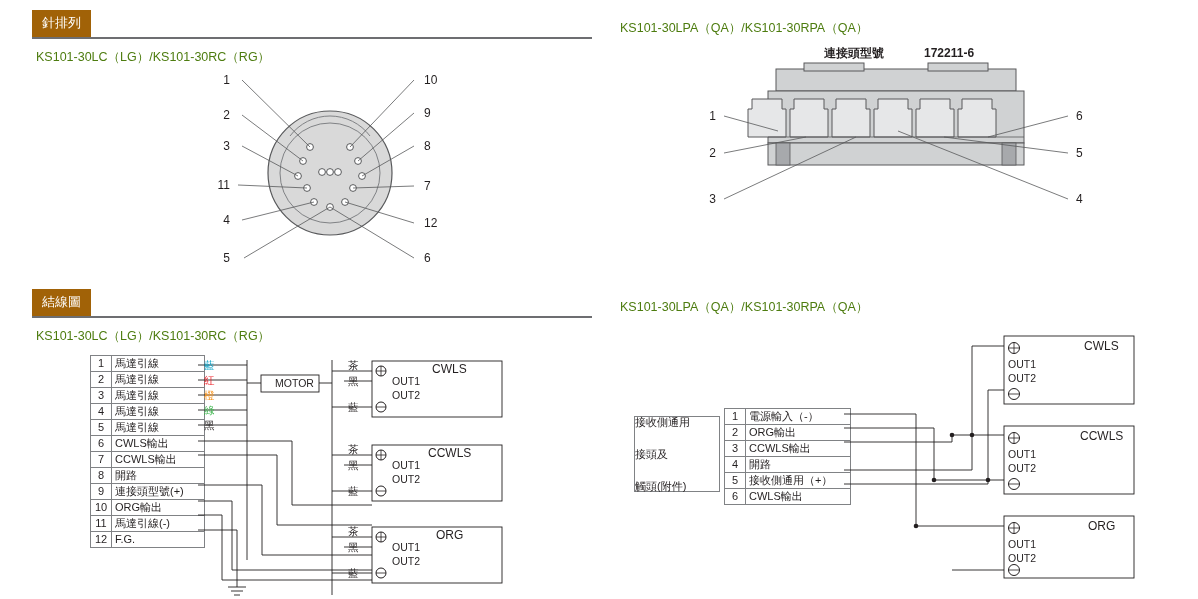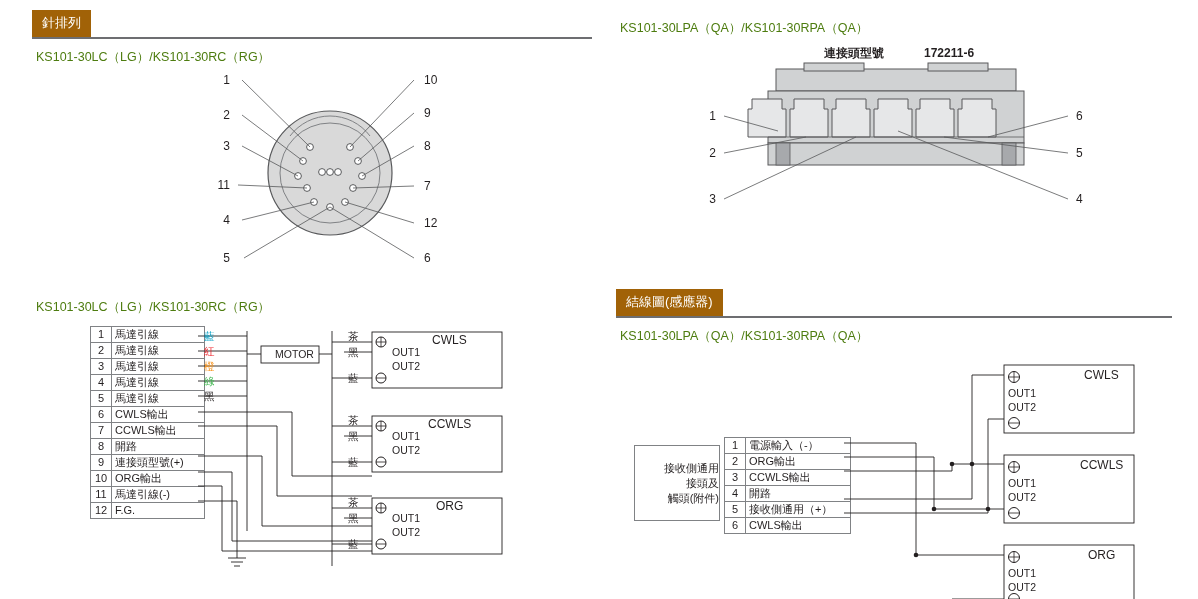--- a/index.html
+++ b/index.html
@@ -123,20 +123,23 @@
     <text class="lbl" x="40" y="79" text-anchor="end">1</text>
     <text class="lbl" x="40" y="116" text-anchor="end">2</text>
     <text class="lbl" x="40" y="162" text-anchor="end">3</text>
     <text class="lbl" x="400" y="79">6</text>
     <text class="lbl" x="400" y="116">5</text>
     <text class="lbl" x="400" y="162">4</text>
   </svg>
 </div>
 
 <div class="panel" style="left:32px;top:289px;width:560px;">
+  <div class="barwrap">
+    <div class="bar">結線圖</div>
+  </div>
   <div class="subtitle">KS101-30LC（LG）/KS101-30RC（RG）</div>
 
   <div style="position:relative;margin-top:10px;height:250px;">
 
     <table class="wir" style="position:absolute;left:58px;top:0;">
       <tbody>
         <tr>
             <td class="num">1</td>
             <td class="desc">馬達引線</td>
           </tr>
@@ -286,28 +289,25 @@
         <line x1="230" y1="200" x2="340" y2="200"></line>
         <line x1="200" y1="215" x2="340" y2="215"></line>
         <line x1="190" y1="225" x2="340" y2="225"></line>
       </g>
       <text class="tiny" x="243" y="32">MOTOR</text>
     </svg>
   </div>
 </div>
 
 <div class="panel" style="left:616px;top:289px;width:556px;">
-  <div class="barwrap">
-    <div class="bar">結線圖(感應器)</div>
-  </div>
   <div class="subtitle">KS101-30LPA（QA）/KS101-30RPA（QA）</div>
 
   <div style="position:relative;margin-top:14px;height:250px;">
 
-    <div style="position:absolute;left:18px;top:86px;width:84px;height:74px;border:1px solid #808285;display:flex;flex-direction:column;align-items:flex-end;justify-content:center;font-size:11px;line-height:15px;">
+    <div style="position:absolute;left:18px;top:86px;width:84px;height:74px;border:1px solid #808285;display:flex;flex-direction:column;align-items:flex-start;justify-content:center;font-size:11px;line-height:15px;gap:17px;">
       <div>接收側通用</div>
       <div>接頭及</div>
       <div>觸頭(附件)</div>
     </div>
 
     <table class="wir" style="position:absolute;left:108px;top:78px;">
       <tbody>
         <tr>
             <td class="num">1</td>
             <td class="desc" style="width:98px;margin-left:12px;">電源輸入（-）</td>

